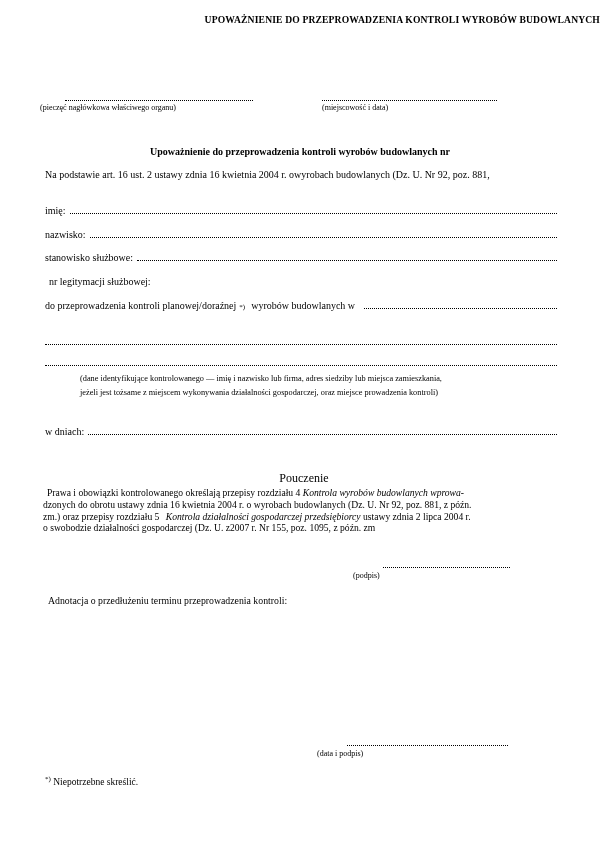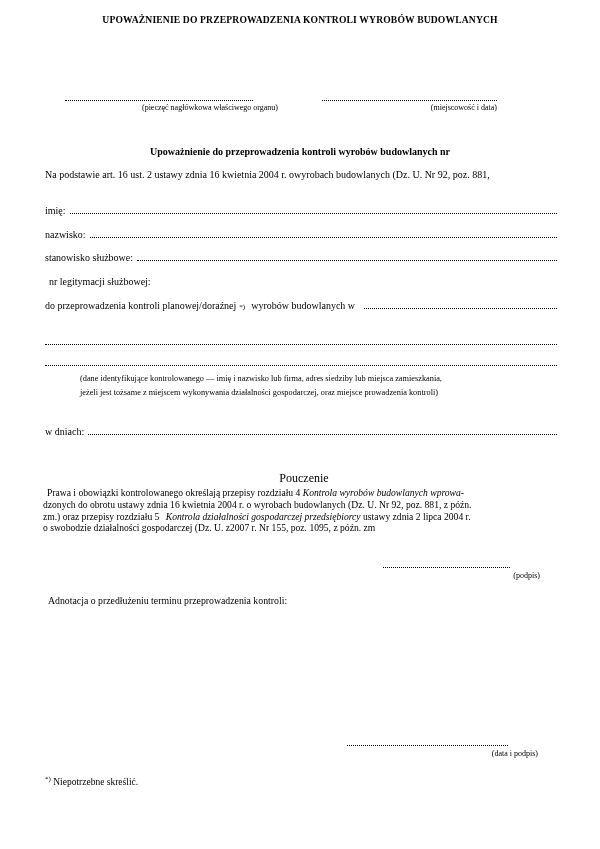--- a/index.html
+++ b/index.html
@@ -11,28 +11,28 @@
     background: #ffffff;
     font-family: "Liberation Serif", serif;
     color: #000;
     font-size: 10px;
     overflow: hidden;
   }
   .abs { position: absolute; }
   .italic { font-style: italic; }
   .title {
     top: 14px; left: 0; width: 100%;
-    font-size: 9.6px; font-weight: bold; text-align: center; letter-spacing: 0.15px;
+    font-size: 9.6px; font-weight: bold; text-align: right; letter-spacing: 0.15px;
   }
   .subtitle {
     top: 146px; left: 0; width: 100%;
     font-size: 10px; font-weight: bold; text-align: center;
   }
   .dotline { border-bottom: 1.5px dotted #000; height: 0; }
-  .caption { font-size: 8px; text-align: right; color: #000; }
+  .caption { font-size: 8px; text-align: left; color: #000; }
   .row { display: flex; align-items: baseline; white-space: nowrap; }
   .fill { flex: 1 1 auto; height: 3px; border-bottom: 1.5px dotted #000; margin-left: 4px; }
   .para { line-height: 12.2px; }
   .pouczenie-head {
     top: 471px; left: 4px; width: 100%;
     font-size: 12px; font-weight: normal; text-align: center;
   }
   .pouczenie-body { font-size: 9.6px; line-height: 11.8px; white-space: nowrap; }
   .idcaption { font-size: 8.3px; line-height: 13.5px; }
   sup.mark { font-size: 7px; vertical-align: super; }

